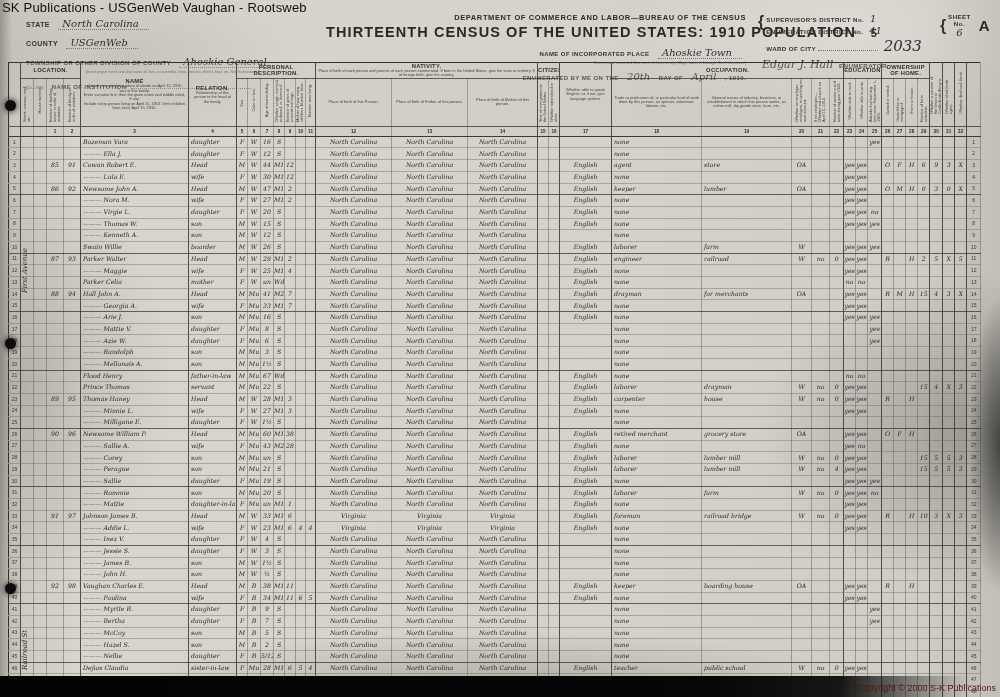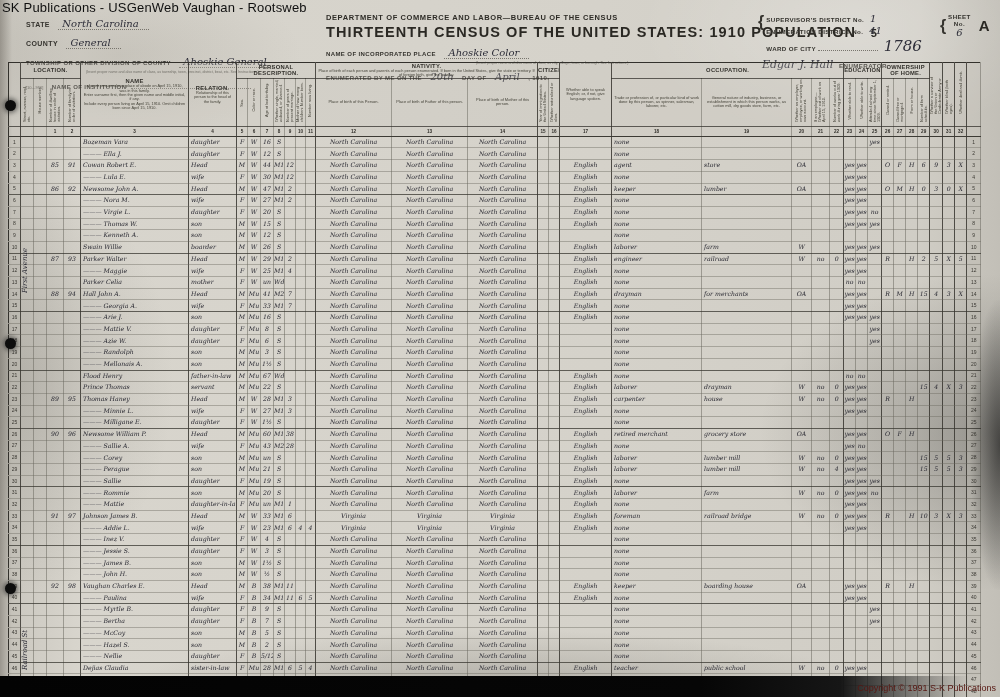--- a/index.html
+++ b/index.html
@@ -19,21 +19,21 @@
         background:linear-gradient(90deg,#030303 0%,#060606 70%,#161616 84%,rgba(40,40,40,0) 97%);}
   .copyright{position:absolute;right:4px;bottom:4px;z-index:35;font-size:9px;color:#571712;}
   .hole{position:absolute;left:5px;width:11px;height:11px;border-radius:50%;background:#0d0d0d;
         box-shadow:0 0 4px 2px rgba(20,20,20,.5);z-index:20;}
   .rshadow{position:absolute;right:0;top:300px;width:30px;height:290px;z-index:18;
         background:radial-gradient(ellipse at 100% 50%,rgba(15,15,15,.6),transparent 72%);}
 
   
   .form-header{position:absolute;left:26px;top:13px;width:962px;height:48px;color:#2c2a26;z-index:5;}
   .fh-left{position:absolute;left:0;top:0;width:300px;}
-  .fh-center{position:absolute;left:300px;top:0;width:420px;text-align:left;}
+  .fh-center{position:absolute;left:300px;top:0;width:420px;text-align:right;}
   .fh-right{position:absolute;left:732px;top:0;width:230px;font-size:6.5px;}
   .plabel{font-size:7px;font-weight:bold;letter-spacing:.4px;color:#35332e;}
   .plabel.small{font-size:6px;}
   .fh-line{margin-bottom:1px;white-space:nowrap;}
   .hwv{font-family:"DejaVu Serif",serif;font-style:italic;font-size:10px;color:#2d2d38;margin:0 4px;}
   .underl{border-bottom:1px dotted #77746c;padding:0 10px 0 4px;}
   .note{font-size:3.6px;color:#55534c;margin:0 0 1px 60px;white-space:nowrap;}
   .dept{font-size:7.5px;font-weight:bold;letter-spacing:.6px;color:#2e2c27;}
   .title-row{white-space:nowrap;margin:1px 0;}
   .census-title{font-size:14.5px;font-weight:bold;letter-spacing:1.1px;color:#2a2823;}
@@ -83,54 +83,54 @@
 <div class="hole" style="top:100px"></div>
 <div class="hole" style="top:338px"></div>
 <div class="hole" style="top:583px"></div>
 <div class="rshadow"></div>
 
 <div class="form-header">
   <div class="fh-left">
     <div class="fh-line"><span class="plabel">STATE</span>
       <span class="hwv underl">North Carolina</span></div>
     <div class="fh-line"><span class="plabel">COUNTY</span>
-      <span class="hwv underl">General</span></div>
+      <span class="hwv underl">USGenWeb</span></div>
     <div class="fh-line"><span class="plabel small">TOWNSHIP OR OTHER DIVISION OF COUNTY</span>
       <span class="hwv underl">Ahoskie General</span></div>
     <div class="note">(Insert proper name and also name of class, as township, town, precinct, district, beat, etc.  See Instructions.)</div>
     <div class="fh-line"><span class="formnum">[10—996]</span>
       <span class="plabel small">NAME OF INSTITUTION</span>
       <span class="dots"></span></div>
   </div>
   <div class="fh-center">
     <div class="dept">DEPARTMENT OF COMMERCE AND LABOR—BUREAU OF THE CENSUS</div>
     <div class="title-row">
       <span class="census-title">THIRTEENTH CENSUS OF THE UNITED STATES: 1910 POPULATION</span>
       <span class="pagenum">5</span>
     </div>
     <div class="fh-line"><span class="plabel small">NAME OF INCORPORATED PLACE</span>
-      <span class="hwv underl">Ahoskie Color</span></div>
+      <span class="hwv underl">Ahoskie Town</span></div>
     <div class="note" style="margin-left:150px">(Insert proper name and also name of class, as city, village, town, or borough.  See Instructions.)</div>
     <div class="fh-line"><span class="plabel small">ENUMERATED BY ME ON THE</span>
       <span class="hwv">20th</span>
       <span class="plabel small">DAY OF</span>
       <span class="hwv">April</span>
       <span class="plabel small">, 1910.</span></div>
   </div>
   <div class="fh-right">
     <div class="row1">
       <span class="brace">{</span>
       <div>
         <div class="fh-line"><span class="plabel">SUPERVISOR'S DISTRICT No.</span>
           <span class="hwv">1</span></div>
         <div class="fh-line"><span class="plabel">ENUMERATION DISTRICT No.</span>
           <span class="hwv">41</span></div>
         <div class="fh-line"><span class="plabel">WARD OF CITY</span>
           <span class="dots" style="width:60px"></span>
-          <span class="hwv stamp">1786</span></div>
+          <span class="hwv stamp">2033</span></div>
       </div>
       <div class="sheetbox">
         <span class="brace">{</span>
         <div style="text-align:center">
           <div class="plabel">SHEET No.</div>
           <div class="hwv">6</div>
         </div>
         <span class="sheetA">A</span>
       </div>
     </div>
@@ -2127,13 +2127,13 @@
           <td class="hw bheavy"></td>
           <td class="ln">48</td>
         </tr>
       </tbody>
     </table>
 <div class="streetlabel" style="top: 97px; height: 223px;">First Avenue</div>
     <div class="streetlabel" style="top: 518px; height: 140px;">Railroad St</div>
   </div>
 
 <div class="bottombar"></div>
-<div class="copyright">Copyright © 1991 S-K Publications</div>
+<div class="copyright">Copyright © 2000 S-K Publications</div>
 
 </body></html>

